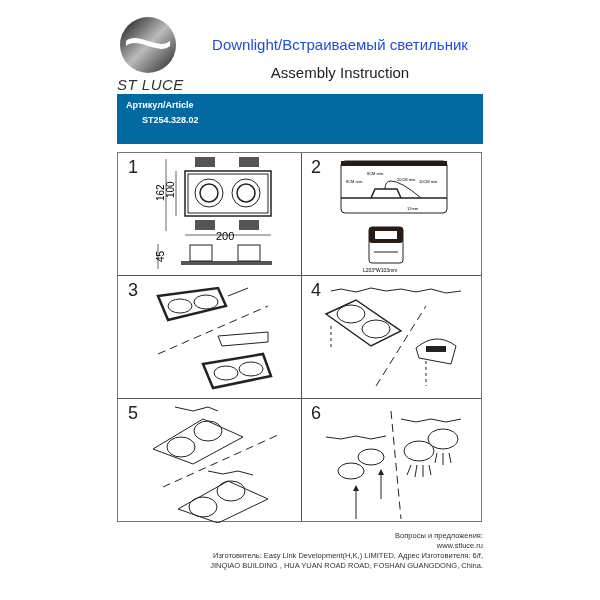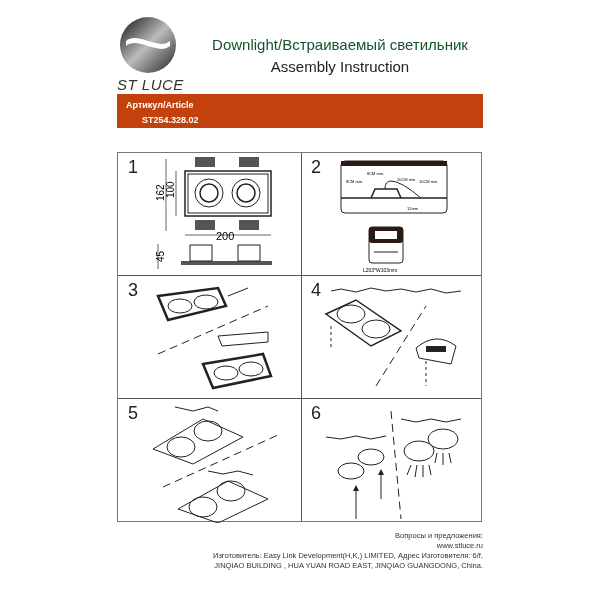--- a/index.html
+++ b/index.html
@@ -1,21 +1,21 @@
 <!DOCTYPE html>
 <html><head>
 <meta charset="utf-8">
 <style>
   html,body{margin:0;padding:0;background:#fff;}
   body{width:600px;height:600px;position:relative;overflow:hidden;font-family:"Liberation Sans",sans-serif;color:#222;}
   .logo{position:absolute;left:118px;top:15px;width:60px;height:60px;}
   .brand{position:absolute;left:117px;top:76px;font-size:15px;color:#333;letter-spacing:0.5px;font-style:italic;}
-  .title1{position:absolute;left:190px;top:36px;width:300px;text-align:center;font-size:15px;color:#14532d;}
-  .title2{position:absolute;left:190px;top:58px;width:300px;text-align:center;font-size:15px;color:#222;}
-  .header-bar{position:absolute;left:117px;top:94px;width:366px;height:34px;background:#c2410c;}
+  .title1{position:absolute;left:190px;top:36px;width:300px;text-align:center;font-size:15px;color:#1d4ed8;}
+  .title2{position:absolute;left:190px;top:64px;width:300px;text-align:center;font-size:15px;color:#222;}
+  .header-bar{position:absolute;left:117px;top:94px;width:366px;height:50px;background:#0369a1;}
   .header-bar .lbl{position:absolute;left:9px;top:6px;font-size:9px;font-weight:bold;color:#fff;}
   .header-bar .art{position:absolute;left:9px;top:21px;font-size:9px;font-weight:bold;color:#fff;margin-left:16px;}
   .frame{position:absolute;left:117px;top:152px;width:365px;height:370px;border:1.5px solid #777;box-sizing:border-box;}
   .panel{position:absolute;box-sizing:border-box;}
   .panel .num{position:absolute;left:10px;top:4px;font-size:18px;color:#222;}
   .vdiv{position:absolute;left:183px;top:0;width:1px;height:100%;background:#555;}
   .hdiv{position:absolute;left:0;width:100%;height:1px;background:#555;}
   svg{position:absolute;left:0;top:0;}
   .footer{position:absolute;left:117px;top:531px;width:366px;text-align:right;font-size:7.5px;color:#333;line-height:10px;}
 </style>
@@ -169,14 +169,14 @@
           <line x1="148" y1="54" x2="150" y2="64"></line>
         </g>
     </svg>
   </div>
 </div>
 
 <div class="footer">
   <div>Вопросы и предложения:</div>
   <div>www.stluce.ru</div>
   <div>Изготовитель: Easy Link Development(H,K,) LIMITED, Адрес Изготовителя: 6/f,</div>
-  <div>JINQIAO BUILDING , HUA YUAN ROAD EAST, JINQIAO GUANGDONG, China.</div>
+  <div>JINQIAO BUILDING , HUA YUAN ROAD ROAD, FOSHAN GUANGDONG, China.</div>
 </div>
 
 </body></html>

